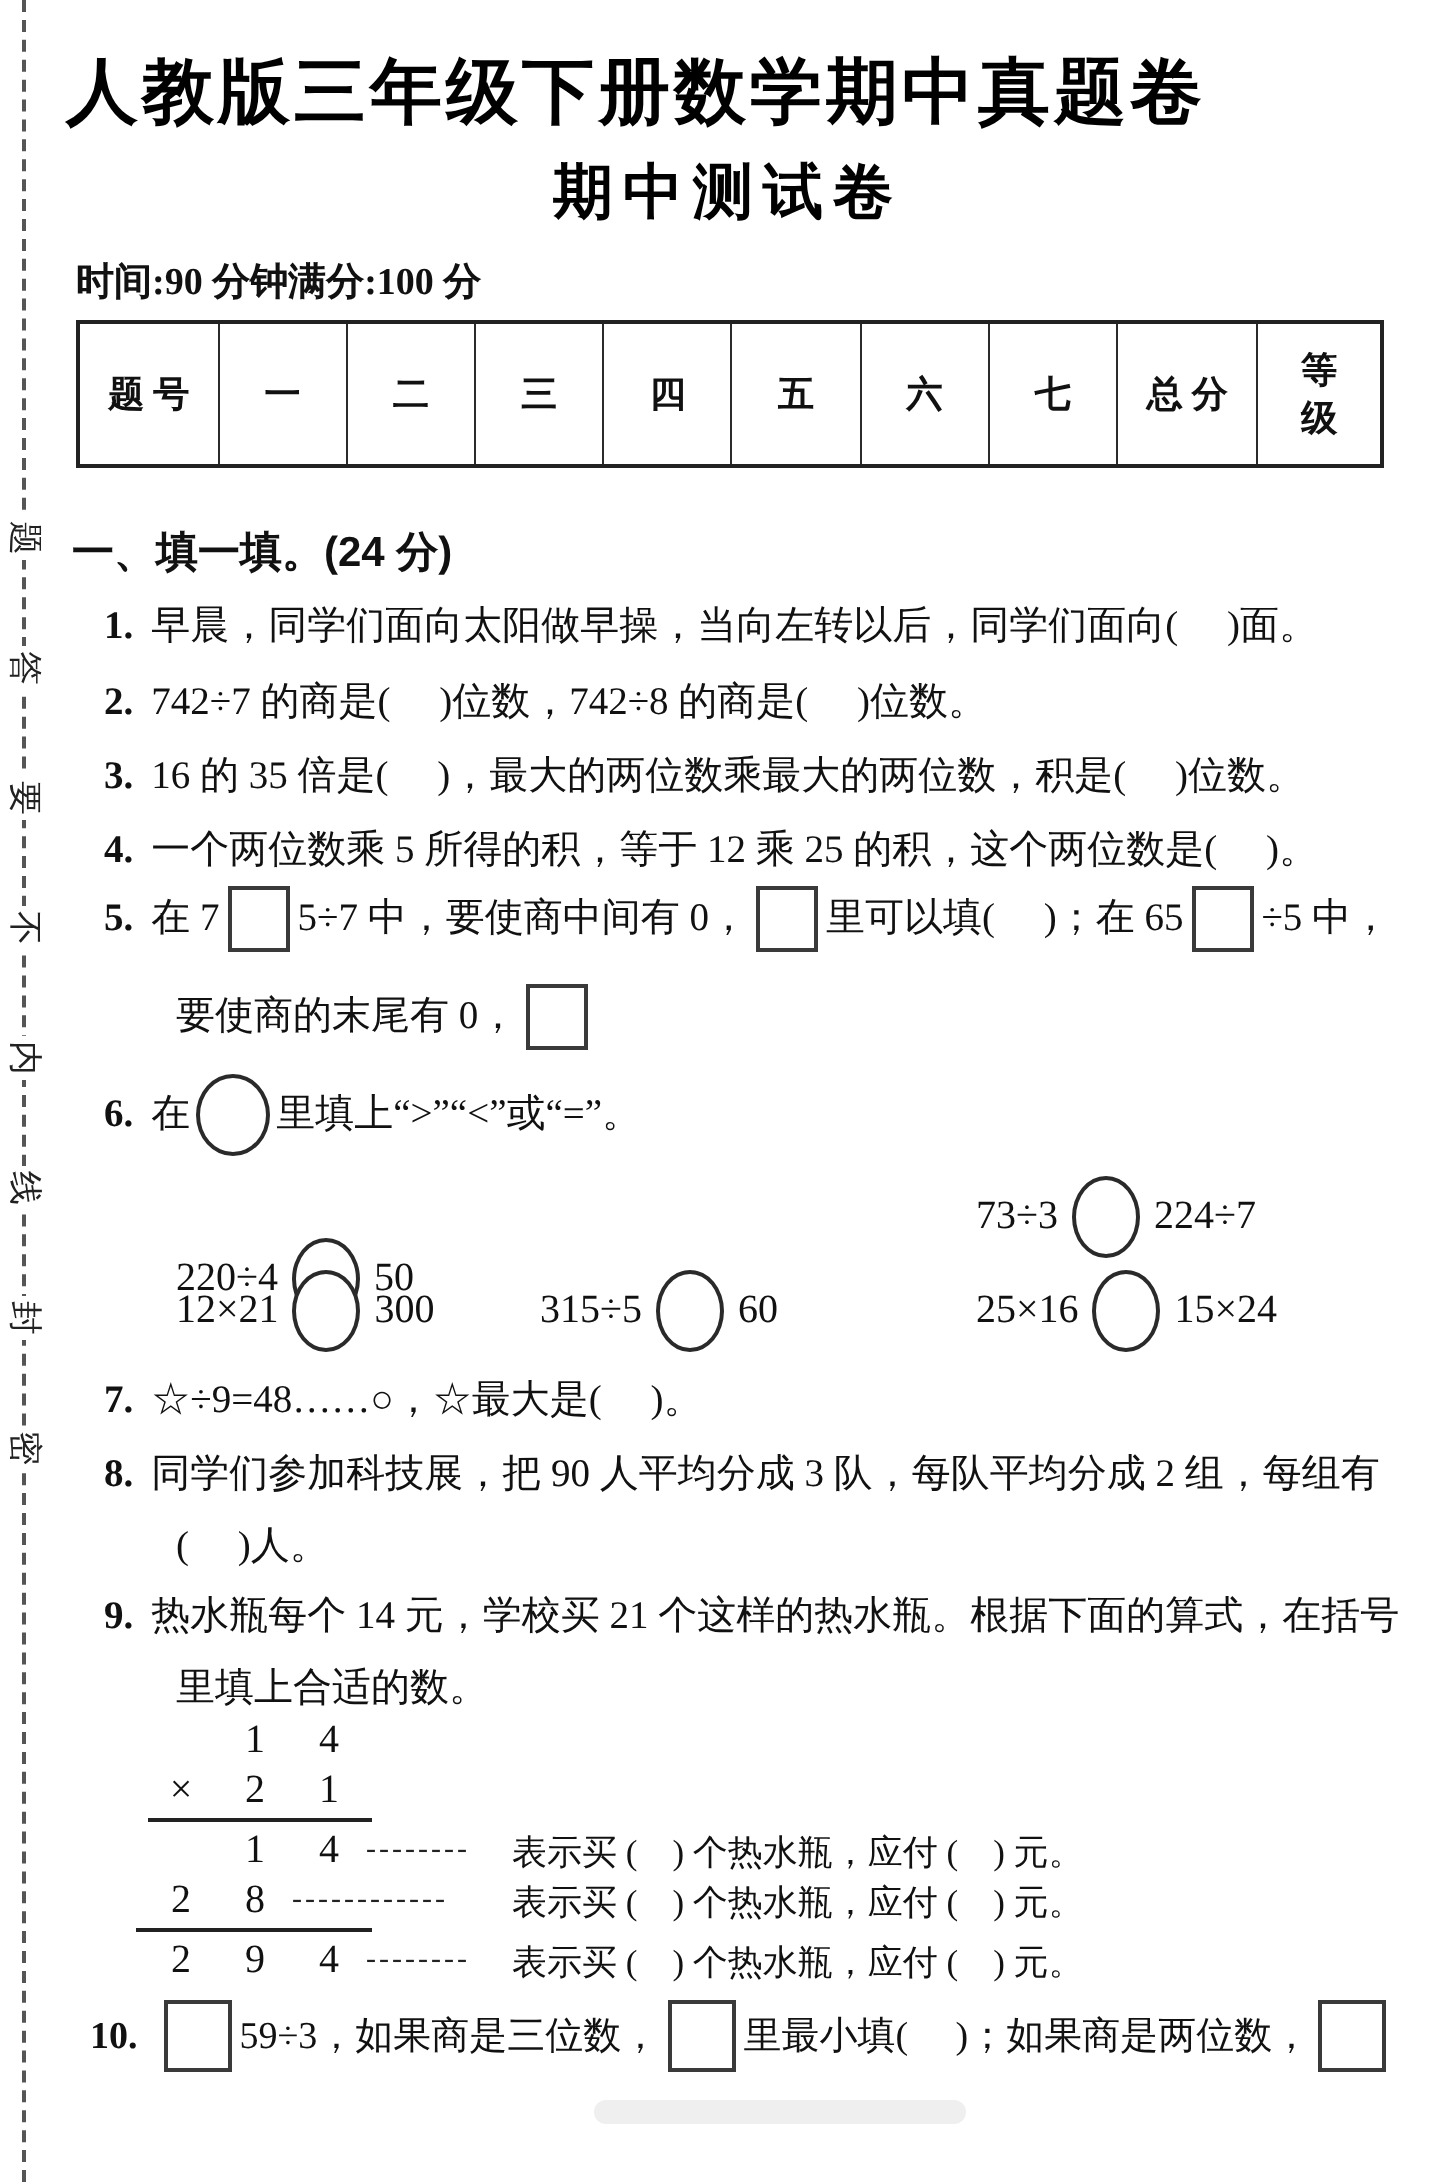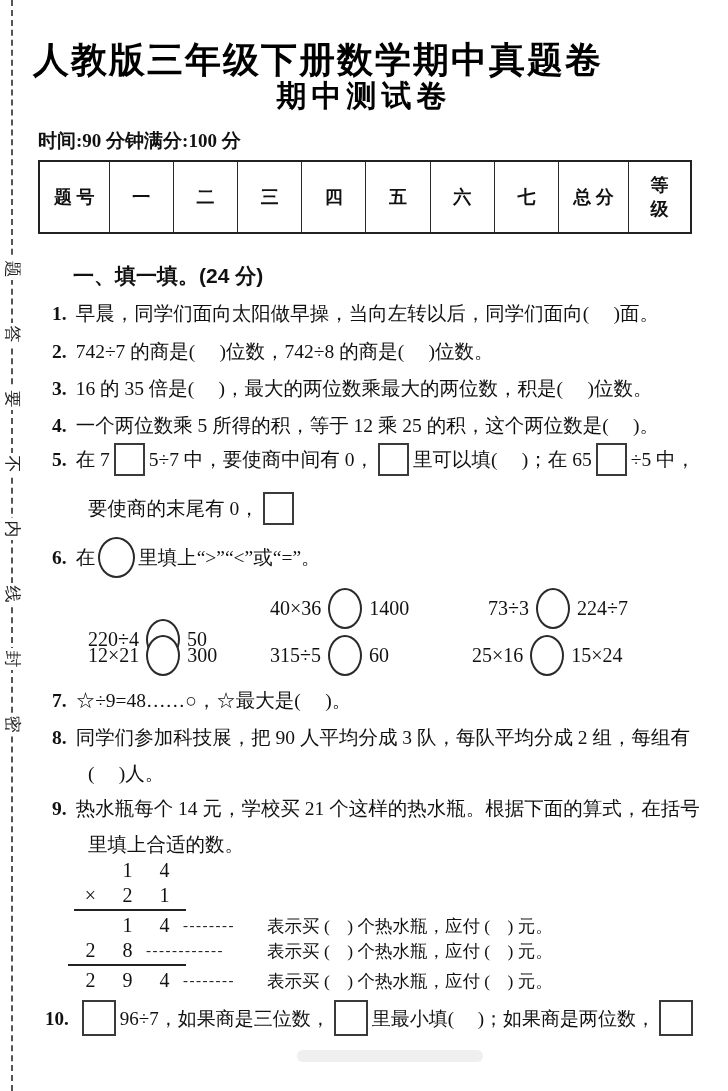--- a/index.html
+++ b/index.html
@@ -1,51 +1,51 @@
 <!DOCTYPE html>
 <html><head>
 <meta charset="utf-8">
 <style>
   html,body{margin:0;padding:0;background:#fff;}
   .page{position:relative;width:728px;height:1091px;background:#ffffff;overflow:hidden;
         font-family:"Liberation Serif","DejaVu Serif",serif;color:#111;}
   .bind-line{position:absolute;left:11px;top:0;height:1091px;width:0;border-left:2px dashed #555;}
   .bchar{position:absolute;left:1px;width:22px;text-align:center;font-size:17px;color:#222;
          background:#fff;transform:rotate(90deg);line-height:20px;}
-  .title{position:absolute;top:36px;left:0;width:636px;text-align:center;
+  .title{position:absolute;top:22px;left:0;width:636px;text-align:center;
          font-family:"Liberation Sans","DejaVu Sans",sans-serif;font-weight:900;
          font-size:36px;letter-spacing:2px;color:#000;}
   .subtitle{position:absolute;top:76px;left:0;width:728px;text-align:center;
             font-weight:700;font-size:30px;letter-spacing:5px;color:#000;}
   .info{position:absolute;top:128px;left:38px;width:652px;display:flex;
         justify-content:flex-start;font-size:19px;font-weight:700;}
   .score-table{position:absolute;top:160px;left:38px;width:654px;border-collapse:collapse;
                table-layout:fixed;font-size:18px;font-weight:700;border:2.5px solid #222;}
   .score-table td{border:1.4px solid #2b2b2b;height:34px;text-align:center;padding:11px;}
   .sec{position:absolute;left:36px;top:262px;font-family:"Liberation Sans","DejaVu Sans",sans-serif;
-       font-weight:700;font-size:21px;margin-left:37px;}
+       font-weight:700;font-size:21px;}
   .qline{position:absolute;white-space:nowrap;font-size:19.5px;display:flex;align-items:center;line-height:27px;}
   .qnum{font-weight:700;margin-right:9px;flex:0 0 auto;}
   .box{display:inline-block;width:27px;height:29px;border:2px solid #3a3a3a;background:#fff;
        margin:0 4px;flex:0 0 auto;}
   .box-lg{width:30px;height:32px;}
   .circle{display:inline-block;width:33px;height:37px;border:2px solid #2a2a2a;border-radius:50%;
           margin:0 3px;flex:0 0 auto;background:#fff;}
   .comp{position:absolute;display:flex;align-items:center;font-size:20px;white-space:nowrap;}
   .comp .circle{width:30px;height:37px;margin:0 7px;}
   .mult{position:absolute;left:72px;top:858px;font-size:20px;}
   .mrow{display:flex;align-items:center;height:25px;white-space:nowrap;}
   .mcell{width:37px;text-align:center;flex:0 0 auto;}
   .mrule{height:0;border-top:2.5px solid #222;}
   .mrule-1{width:112px;margin:1px 0 2px 2px;}
   .mrule-2{width:118px;margin:1px 0 2px -4px;}
   .dash{display:inline-block;overflow:hidden;letter-spacing:1.5px;font-size:15px;color:#222;flex:0 0 auto;}
   .dash-s{width:66px;}
   .dash-l{width:103px;}
-  .mnote{font-size:17.5px;margin-left:18px;}
+  .mnote{font-size:17.5px;margin-left:7px;}
   .smudge{position:absolute;top:1050px;left:297px;width:186px;height:12px;background:#efefef;border-radius:6px;}
 </style>
 </head>
 <body>
 
 <div class="page">
 
   <div class="bind-line"></div>
   <span class="bchar" style="top:259px">题</span>
   <span class="bchar" style="top:324px">答</span>
@@ -134,41 +134,36 @@
     <span>在</span>
     <span class="circle"></span>
     <span>里填上“&gt;”“&lt;”或“=”。</span>
   </div>
 
   <div class="comp" style="left:88px;top:619px">
     <span>220÷4</span>
     <span class="circle"></span>
     <span>50</span>
   </div>
-  <div class="comp" style="left:270px;top:588px">
-    <span>40×36</span>
-    <span class="circle"></span>
-    <span>1400</span>
-  </div>
   <div class="comp" style="left:488px;top:588px">
     <span>73÷3</span>
     <span class="circle"></span>
     <span>224÷7</span>
   </div>
   <div class="comp" style="left:88px;top:635px">
     <span>12×21</span>
     <span class="circle"></span>
     <span>300</span>
   </div>
   <div class="comp" style="left:270px;top:635px">
     <span>315÷5</span>
     <span class="circle"></span>
     <span>60</span>
   </div>
-  <div class="comp" style="left:472px;top:635px">
+  <div class="comp" style="left:488px;top:635px">
     <span>25×16</span>
     <span class="circle"></span>
     <span>15×24</span>
   </div>
 
   <div class="qline" style="left:52px;top:687px">
     <span class="qnum">7.</span>
     <span>☆÷9=48……○，☆最大是(&nbsp;&nbsp;&nbsp;&nbsp;&nbsp;)。</span>
   </div>
 
@@ -219,21 +214,21 @@
       <span class="mcell">9</span>
       <span class="mcell">4</span>
       <span class="dash dash-s">--------</span>
       <span class="mnote">表示买 (&nbsp;&nbsp;&nbsp;&nbsp;) 个热水瓶，应付 (&nbsp;&nbsp;&nbsp;&nbsp;) 元。</span>
     </div>
   </div>
 
   <div class="qline" style="left:45px;top:1000px;font-size:19px">
     <span class="qnum">10.</span>
     <span class="box box-lg"></span>
-    <span>96÷7，如果商是三位数，</span>
+    <span>59÷3，如果商是三位数，</span>
     <span class="box box-lg"></span>
     <span>里最小填(&nbsp;&nbsp;&nbsp;&nbsp;&nbsp;)；如果商是两位数，</span>
     <span class="box box-lg"></span>
   </div>
 
   <div class="smudge"></div>
 
 </div>
 
 </body></html>

